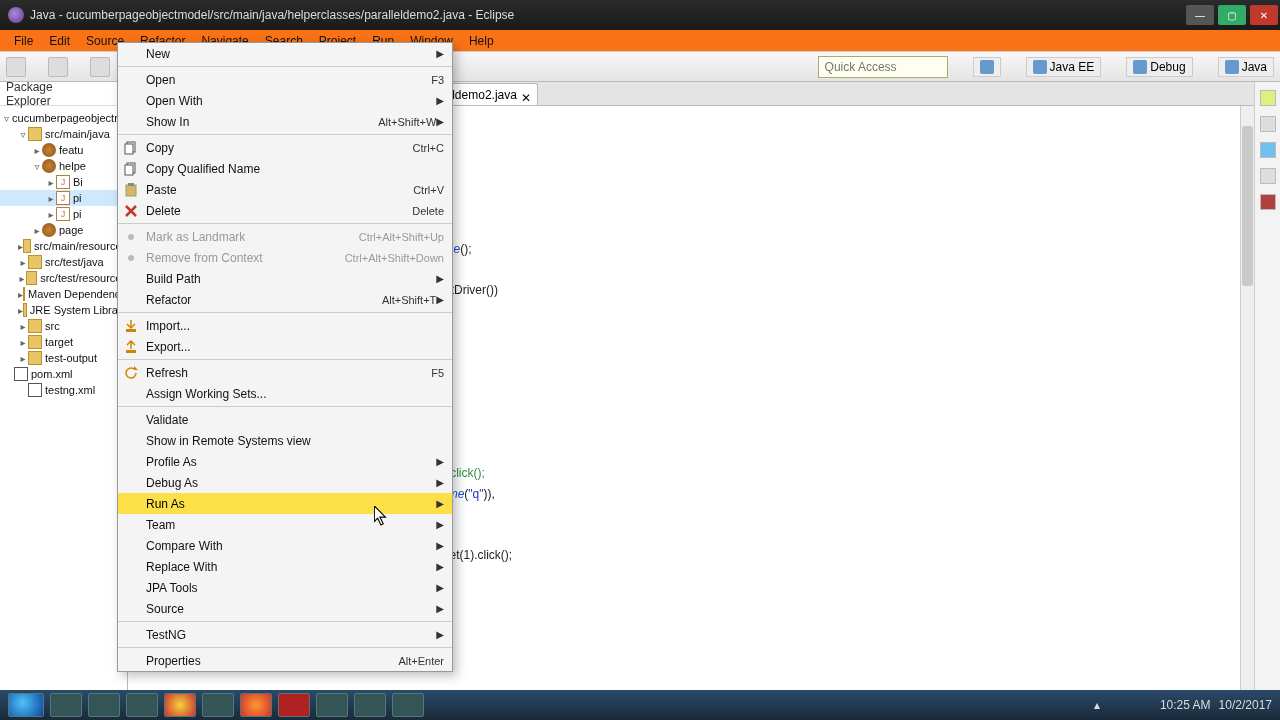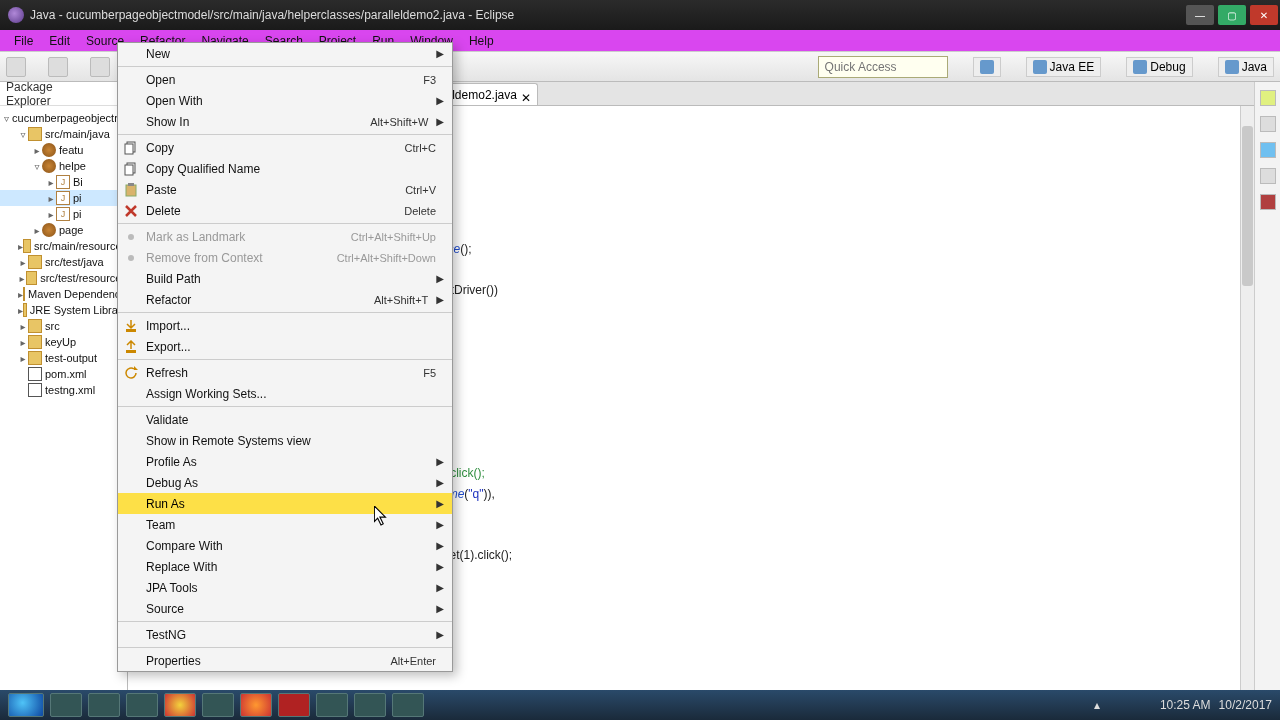--- a/index.html
+++ b/index.html
@@ -6,21 +6,21 @@
 body { width: 1280px; height: 720px; overflow: hidden; background: #f0f0f0; position: relative; }
 
 .titlebar { height: 30px; background: linear-gradient(#2b2b2b, #1a1a1a); display: flex; align-items: center; padding-left: 8px; color: #ddd; }
 .titlebar .eclipse-icon { width: 16px; height: 16px; background: radial-gradient(circle at 40% 40%, #b088d8, #5b3a8a); border-radius: 50%; margin-right: 6px; }
 .titlebar .title-text { flex: 1; font-size: 12px; }
 .window-controls { display: flex; }
 .window-controls div { width: 28px; height: 20px; margin: 4px 2px; background: #555; display: flex; align-items:center; justify-content:center; color:#fff; font-size:10px; border-radius:2px; }
 .window-controls .close { background:#c0392b; }
 .window-controls .max { background:#3a6; }
 
-.menubar { height: 22px; background: #d946ef; display: flex; align-items: center; padding-left: 6px; border-bottom: 1px solid #ccc; }
+.menubar { height: 22px; background: #f97316; display: flex; align-items: center; padding-left: 6px; border-bottom: 1px solid #ccc; }
 .menubar span { padding: 2px 8px; color: #111; }
 
 .toolbar { height: 30px; background: linear-gradient(#f7f7f7,#e4e4e4); display: flex; align-items:center; padding: 0 6px; border-bottom:1px solid #bbb; gap:22px; }
 .toolbar .tbtn { width:20px; height:20px; background:#ddd; border:1px solid #bbb; border-radius:2px; }
 .toolbar .sep { width:1px; height:20px; background:#bbb; margin:0 3px; }
 .toolbar .spacer { flex:1; }
 .quick-access { width:130px; height:22px; border:1px solid #aa7; background:#fffff0; padding:2px 6px; color:#888;}
 .perspective-btn { display:flex; align-items:center; padding:2px 6px; border:1px solid #ccc; background:#eee; gap:3px; margin-left:3px;}
 .perspective-btn .pi { width:14px; height:14px; background:#69c; border-radius:2px;}
 
@@ -60,21 +60,21 @@
 .right-strip { width:26px; background:#f3f3f3; border-left:1px solid #ccc; display:flex; flex-direction:column; align-items:center; padding-top:8px; gap:10px;}
 .right-strip div { width:16px; height:16px; background:#ddd; border:1px solid #bbb;}
 .right-strip div:nth-child(1){background:#e0f080;}
 .right-strip div:nth-child(3){background:#70c0f0;}
 .right-strip div:nth-child(5){background:#b04040;}
 
 .context-menu { position:absolute; left:117px; top:42px; width:336px; background:#f4f4f4; border:1px solid #999; box-shadow:4px 4px 10px rgba(0,0,0,0.25); z-index:50; }
 .context-menu .mrow { display:flex; align-items:center; height:21px; padding:0 8px 0 4px; position:relative;}
 .context-menu .mrow .mic { width:18px; height:16px; margin-right:6px; display:flex; align-items:center; justify-content:center;}
 .context-menu .mrow .mlbl { flex:1; color:#111;}
-.context-menu .mrow .msc { color:#333; font-size:11px; margin-right:8px;}
+.context-menu .mrow .msc { color:#333; font-size:11px; }
 .context-menu .mrow .marr { color:#333; font-size:10px;}
 .context-menu .mrow.disabled .mlbl, .context-menu .mrow.disabled .msc { color:#999;}
 .context-menu .mrow.hover { background:#fde047;}
 .context-menu .mrow.hover .mlbl { color:#000;}
 .context-menu hr { border:none; border-top:1px solid #ccc; margin:2px 0;}
 .mic svg { width:14px; height:14px; }
 
 .cursor-ptr { position:absolute; left:374px; top:506px; width:14px; height:20px; z-index:60;}
 .cursor-ptr svg{width:100%;height:100%;}
 
@@ -222,28 +222,28 @@
           <span class="lbl">JRE System Library</span>
         </div>
         <div class="node" style="padding-left: 18px;">
           <span class="exp">▸</span>
           <span class="ticon folder"></span>
           <span class="lbl">src</span>
         </div>
         <div class="node" style="padding-left: 18px;">
           <span class="exp">▸</span>
           <span class="ticon folder"></span>
-          <span class="lbl">keyUp</span>
+          <span class="lbl">target</span>
         </div>
         <div class="node" style="padding-left: 18px;">
           <span class="exp">▸</span>
           <span class="ticon folder"></span>
           <span class="lbl">test-output</span>
         </div>
-        <div class="node" style="padding-left: 18px;">
+        <div class="node" style="padding-left: 4px;">
           <span class="exp"></span>
           <span class="ticon xml"></span>
           <span class="lbl">pom.xml</span>
         </div>
         <div class="node" style="padding-left: 18px;">
           <span class="exp"></span>
           <span class="ticon xml"></span>
           <span class="lbl">testng.xml</span>
         </div>
       </div>

